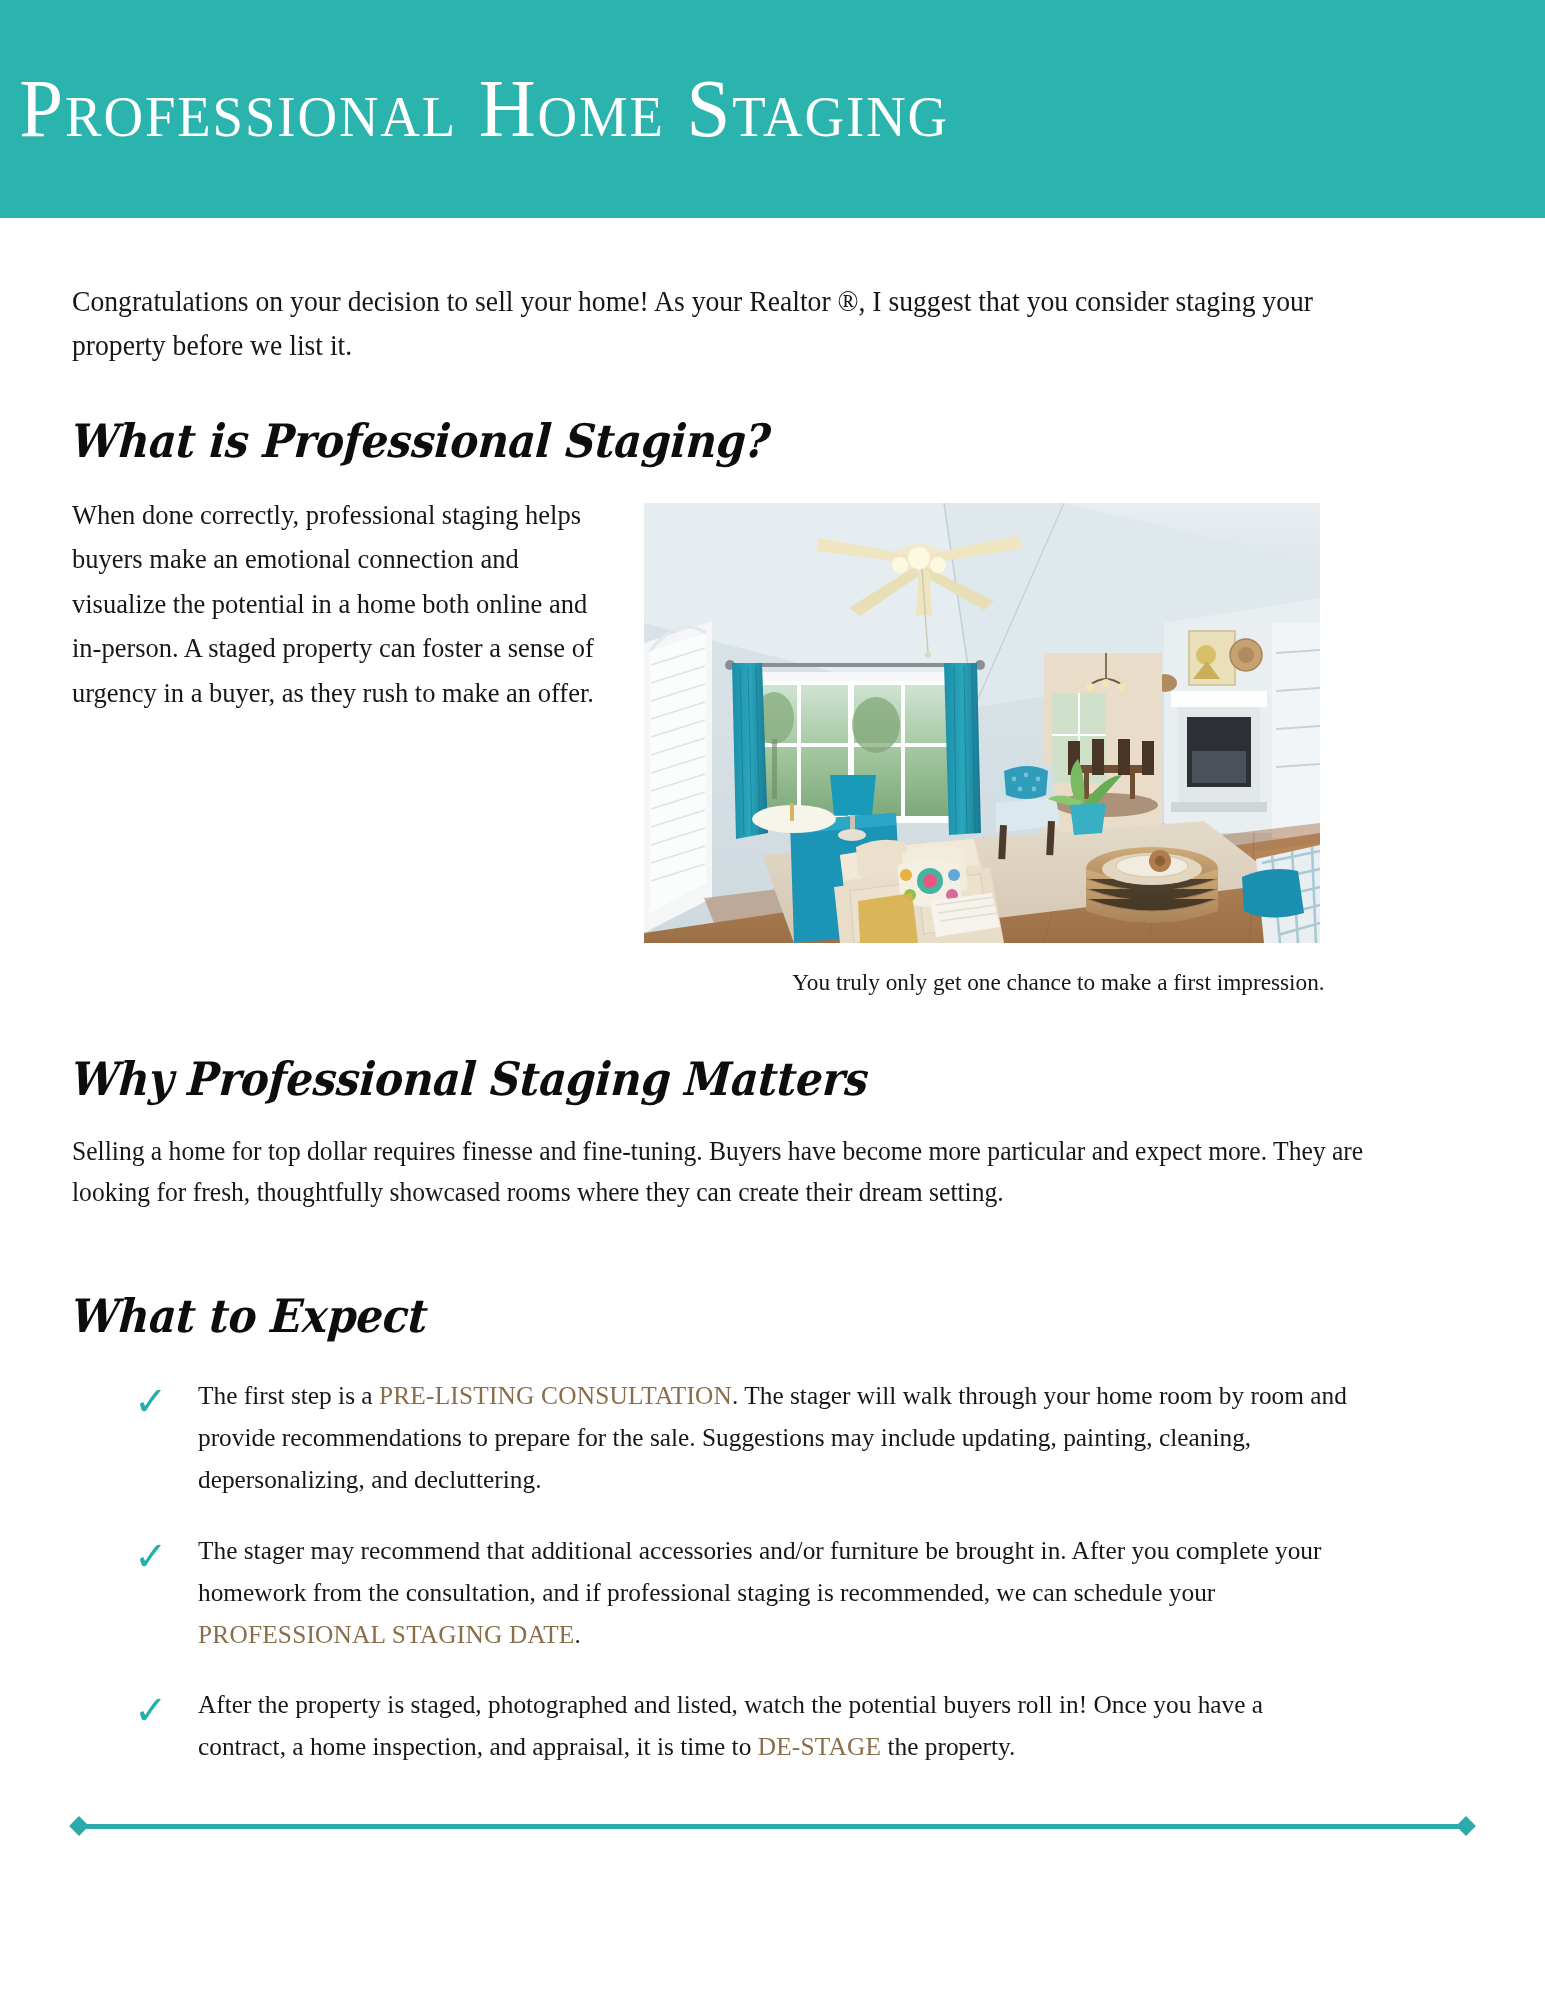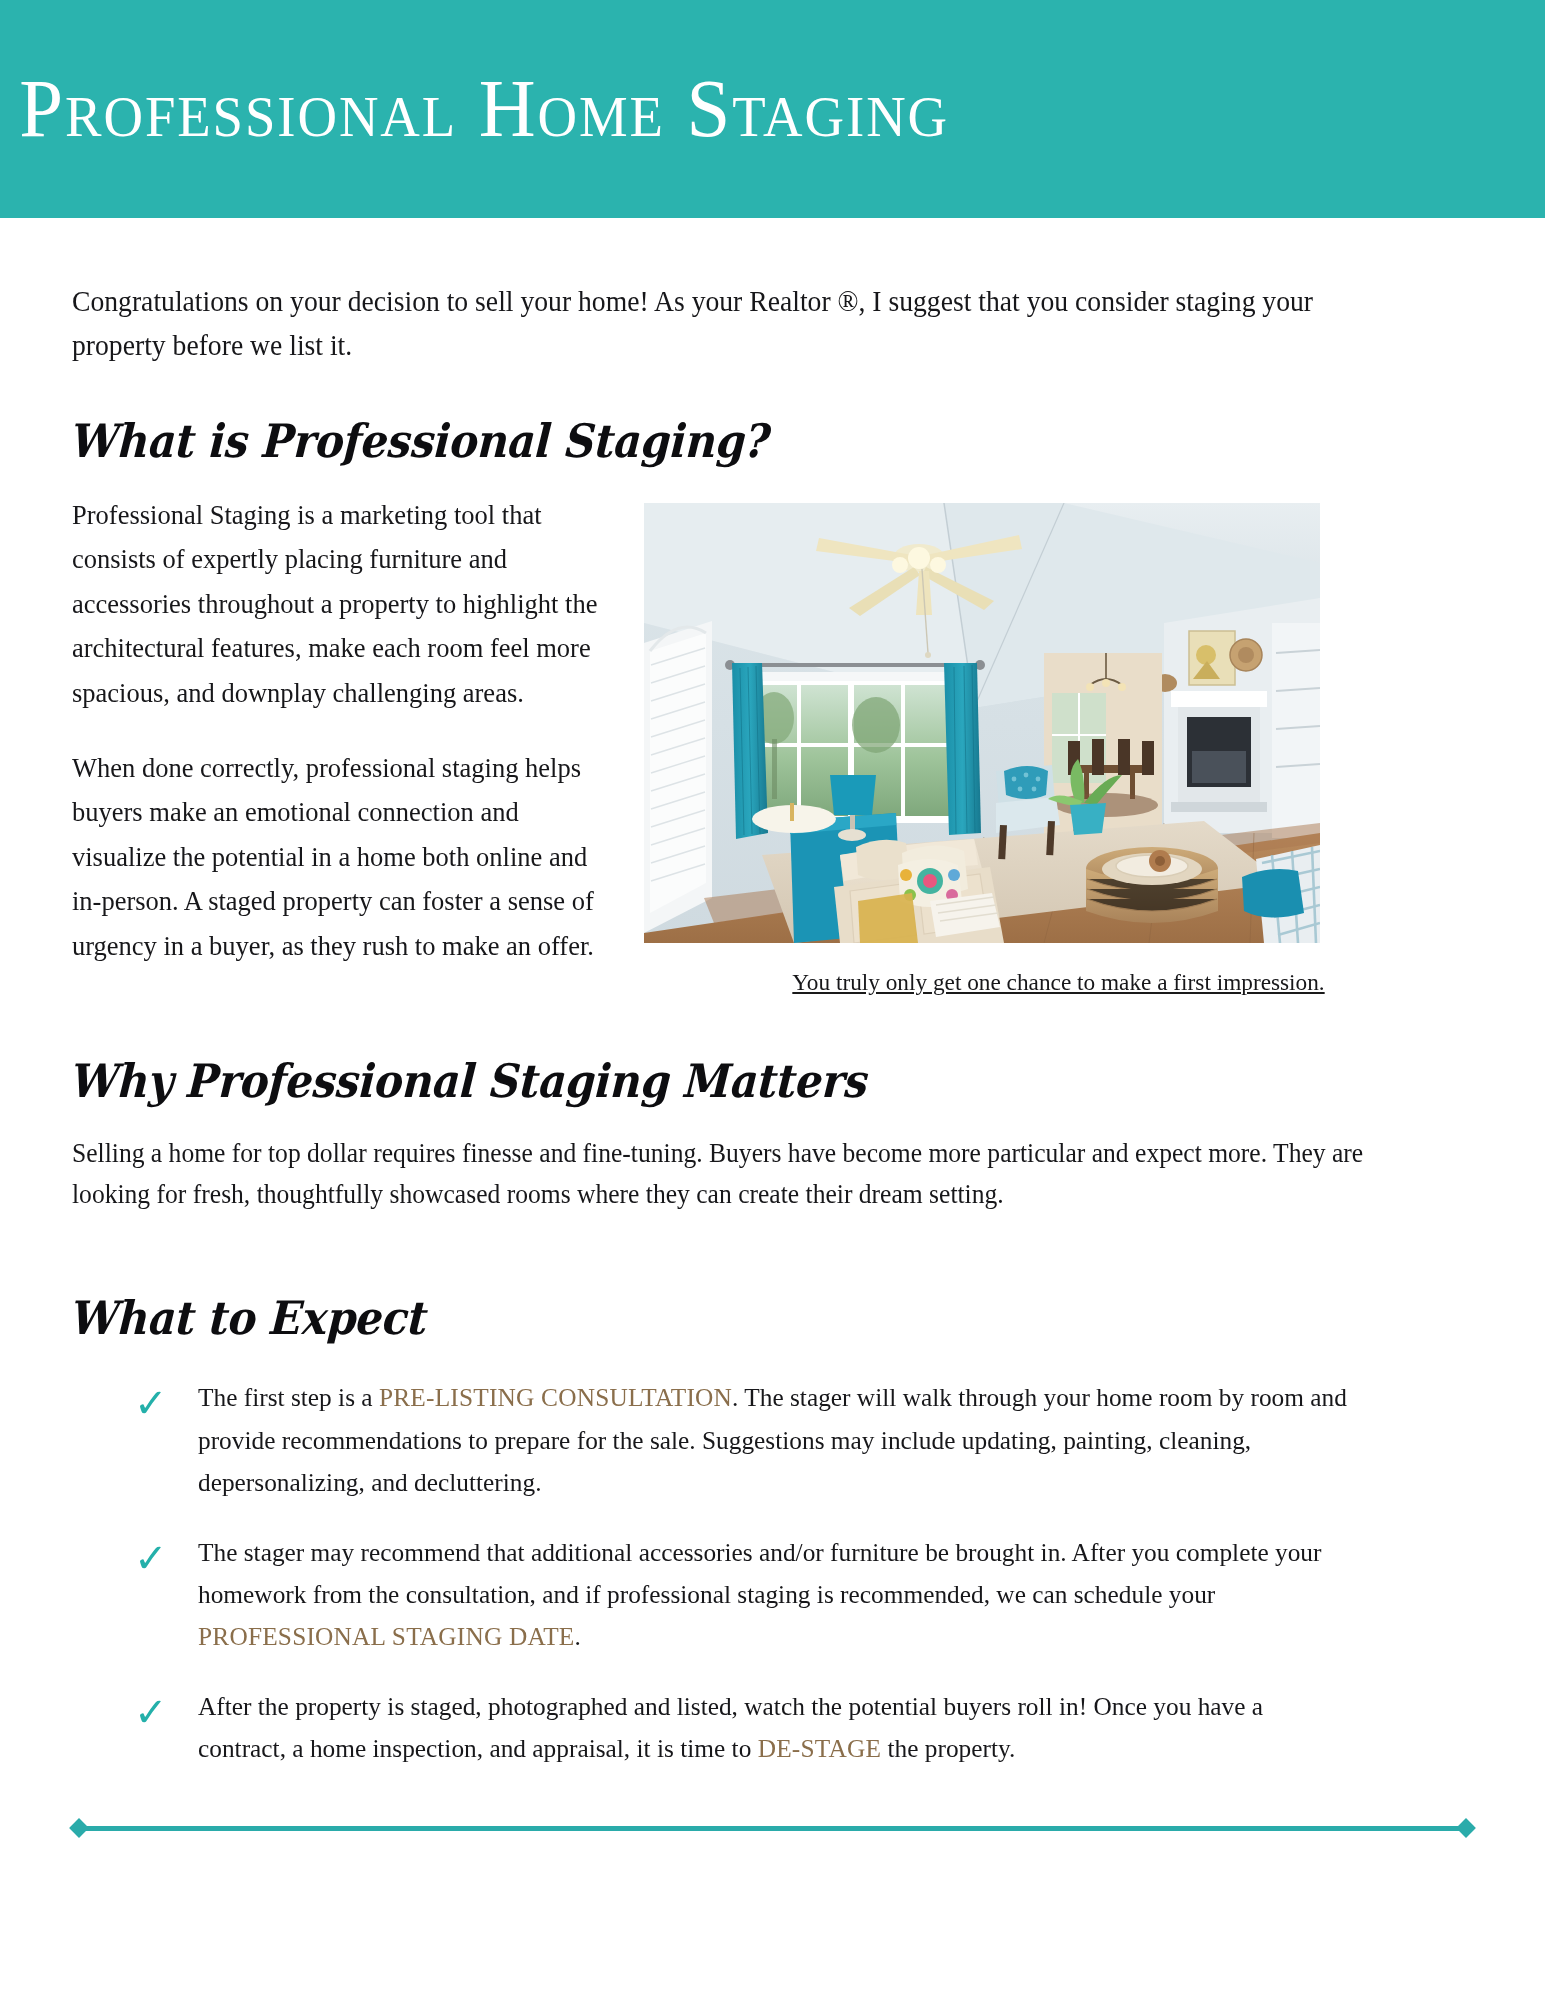--- a/index.html
+++ b/index.html
@@ -88,21 +88,20 @@
     margin: 0 0 30px 0;
     font-family: "Liberation Serif", "DejaVu Serif", serif;
     font-size: 26.5px;
     line-height: 1.68;
     color: #17171a;
   }
   .right-col {
     flex: 1 1 auto;
     margin-left: 32px;
     padding-top: 10px;
-    text-decoration: underline;
   }
 
   
   .photo-frame {
     width: 676px;
     height: 440px;
     position: relative;
     overflow: hidden;
     background: #d9e2e6;
   }
@@ -191,21 +190,20 @@
 </div>
 
 <div class="page-body">
 
   <p class="intro">Congratulations on your decision to sell your home!  As your Realtor ®, I suggest that you consider staging your property before we list it.</p>
 
   <div class="script-heading" id="h-what-is">What is Professional Staging?</div>
 
   <div class="two-col">
     <div class="left-col">
-      <p>Professional Staging is a marketing tool that consists of expertly placing furniture and accessories throughout a property to highlight the architectural features, make each  room feel more spacious, and downplay challenging areas.</p>
       <p>When done correctly, professional staging helps buyers make an emotional connection and visualize the potential in a home both online and in-person. A staged property can foster a sense of urgency in a buyer, as they rush to make an offer.</p>
     </div>
 
     <div class="right-col">
       <div class="photo-frame">
         <svg viewBox="0 0 676 440" width="676" height="440" preserveAspectRatio="none">
           <defs>
             <linearGradient id="ceilGrad" x1="0" y1="0" x2="0" y2="1">
               <stop offset="0%" stop-color="#e8eef1"></stop>
               <stop offset="100%" stop-color="#ccd8de"></stop>

